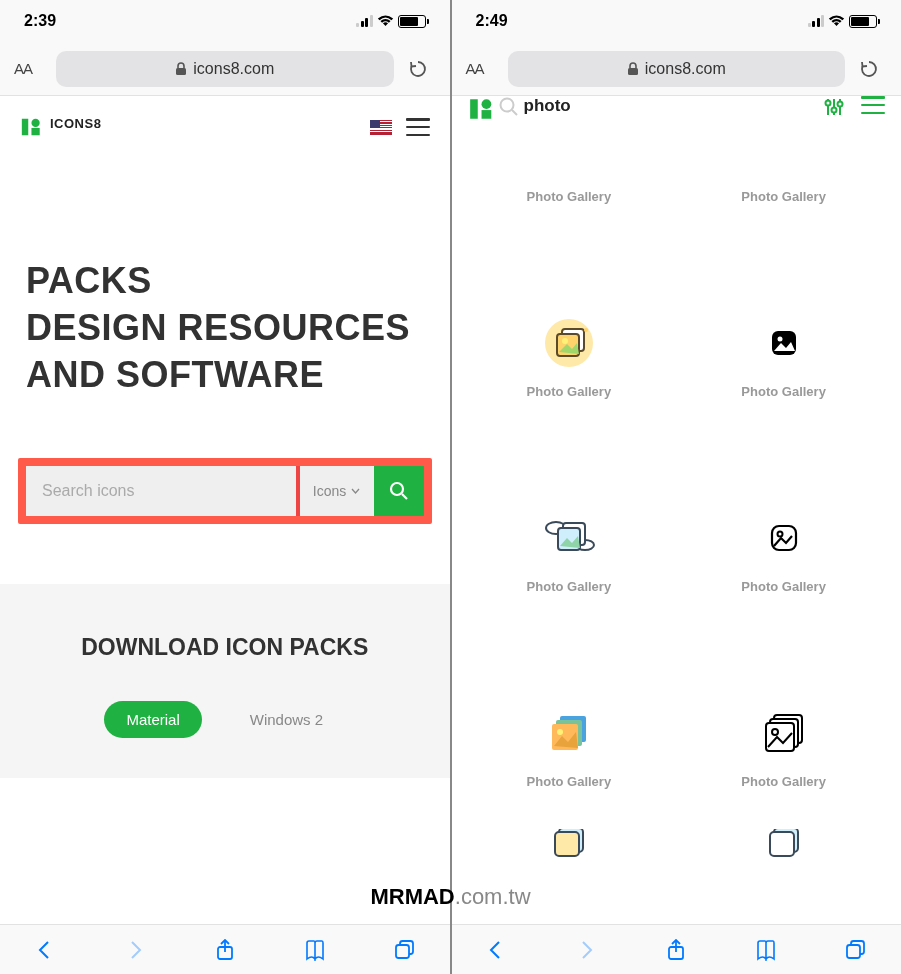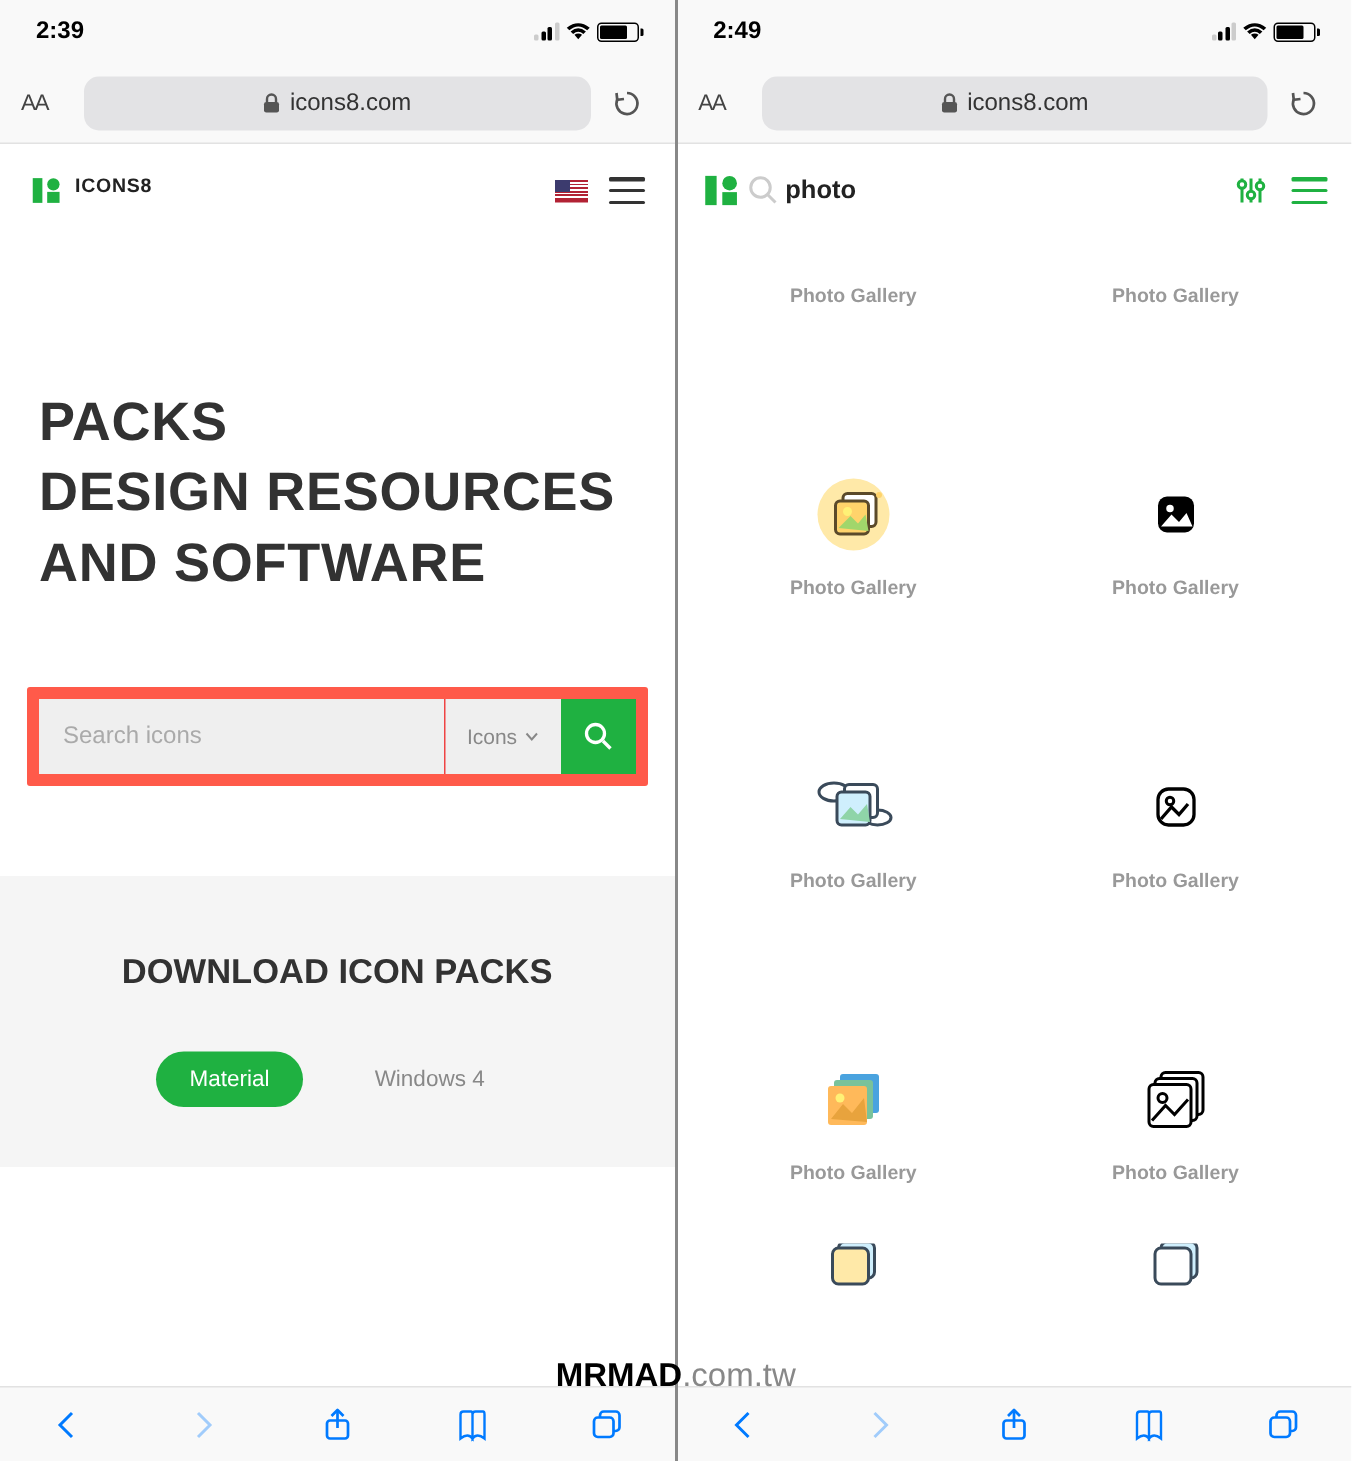--- a/index.html
+++ b/index.html
@@ -29,42 +29,42 @@
 .flag { width: 22px; height: 15px; margin-right: 14px; background: linear-gradient(#b22234, #b22234 8%, #fff 8%, #fff 16%, #b22234 16%, #b22234 24%, #fff 24%, #fff 32%, #b22234 32%, #b22234 40%, #fff 40%, #fff 48%, #b22234 48%, #b22234 56%, #fff 56%, #fff 64%, #b22234 64%, #b22234 72%, #fff 72%, #fff 80%, #b22234 80%); position: relative; }
 .flag::before { content: ''; position: absolute; top: 0; left: 0; width: 10px; height: 8px; background: #3c3b6e; }
 .hamburger { width: 24px; height: 18px; display: flex; flex-direction: column; justify-content: space-between; cursor: pointer; }
 .hamburger span { height: 2.5px; background: #333; border-radius: 1px; }
 .hamburger.green span { background: #1fb141; }
 .hero { padding: 100px 26px 30px; }
 .hero h1 { font-size: 36px; font-weight: 800; line-height: 1.3; color: #323232; letter-spacing: 0.5px; }
 .search-wrap { margin: 30px 18px 0; padding: 8px; background: #ff5a4a; border-radius: 2px; }
 .search-box { display: flex; height: 50px; background: #efefef; }
 .search-input { flex: 1; border: none; background: transparent; padding: 0 16px; font-size: 16px; color: #aaa; display: flex; align-items: center; }
-.search-cat { width: 78px; border-left: 1px solid #ef4444; display: flex; align-items: center; justify-content: center; gap: 5px; color: #888; font-size: 14px; }
+.search-cat { width: 78px; border-left: 4px solid #ef4444; display: flex; align-items: center; justify-content: center; gap: 5px; color: #888; font-size: 14px; }
 .search-btn { width: 50px; background: #1fb141; display: flex; align-items: center; justify-content: center; }
 .download-section { margin-top: 60px; background: #f5f5f5; padding: 50px 0 40px; text-align: center; }
 .download-section h2 { font-size: 23px; font-weight: 800; color: #323232; margin-bottom: 40px; }
 .tabs { display: flex; justify-content: center; gap: 26px; font-size: 15px; color: #888; align-items: center; }
 .tab { padding: 10px 22px; border-radius: 22px; }
 .tab.active { background: #1fb141; color: #fff; }
 .bottom-bar { height: 50px; border-top: 1px solid #e2e2e2; display: flex; align-items: center; justify-content: space-around; background: #f9f9f9; position: absolute; bottom: 0; left: 0; right: 0; }
 .bottom-bar svg { width: 22px; height: 22px; }
 .nav-disabled { opacity: 0.35; }
 
-.r-header { height: 62px; display: flex; align-items: center; padding: 0 16px; gap: 4px; }
+.r-header { height: 62px; display: flex; align-items: flex-start; padding: 0 16px; gap: 4px; }
 .r-logo { width: 26px; height: 26px; }
 .r-search-ico { color: #bbb; }
 .r-query { font-size: 17px; font-weight: 600; color: #222; flex: 1; }
 .filter-ico { margin-right: 12px; }
 .results { flex: 1; overflow: hidden; padding: 0 10px; }
 .grid-row { display: flex; }
 .cell { flex: 1; display: flex; flex-direction: column; align-items: center; justify-content: flex-end; height: 195px; padding-bottom: 14px; font-weight: bold; }
 .cell .label { font-size: 13px; color: #999; margin-top: 16px; }
 .ico-slot { height: 50px; display: flex; align-items: center; justify-content: center; }
-.watermark { position: absolute; bottom: 44px; left: 50%; transform: translateX(-50%); font-size: 22px; font-weight: 700; color: #000; z-index: 20; }
+.watermark { position: absolute; bottom: 64px; left: 50%; transform: translateX(-50%); font-size: 22px; font-weight: 700; color: #000; z-index: 20; }
 .watermark .light { color: #888; font-weight: 400; }
 </style>
 </head>
 <body>
 
 <div class="container">
 
   <div class="screen screen-left">
     <div class="status-bar">
       <span class="status-time">2:39</span>
@@ -137,21 +137,21 @@
               <circle cx="9" cy="9" r="6" stroke="#fff" stroke-width="2.2" fill="none"></circle>
               <line x1="14" y1="14" x2="19" y2="19" stroke="#fff" stroke-width="2.2"></line>
             </svg>
         </div>
       </div>
     </div>
     <div class="download-section">
       <h2>DOWNLOAD ICON PACKS</h2>
       <div class="tabs">
         <div class="tab active">Material</div>
-        <div class="tab">Windows 4</div>
+        <div class="tab">Windows 2</div>
       </div>
     </div>
     <div class="bottom-bar">
       <svg viewBox="0 0 22 22">
           <path d="M14 3 L6 11 L14 19" stroke="#007aff" stroke-width="2" fill="none"></path>
         </svg>
       <svg class="nav-disabled" viewBox="0 0 22 22">
           <path d="M8 3 L16 11 L8 19" stroke="#007aff" stroke-width="2" fill="none"></path>
         </svg>
       <svg viewBox="0 0 22 22">

